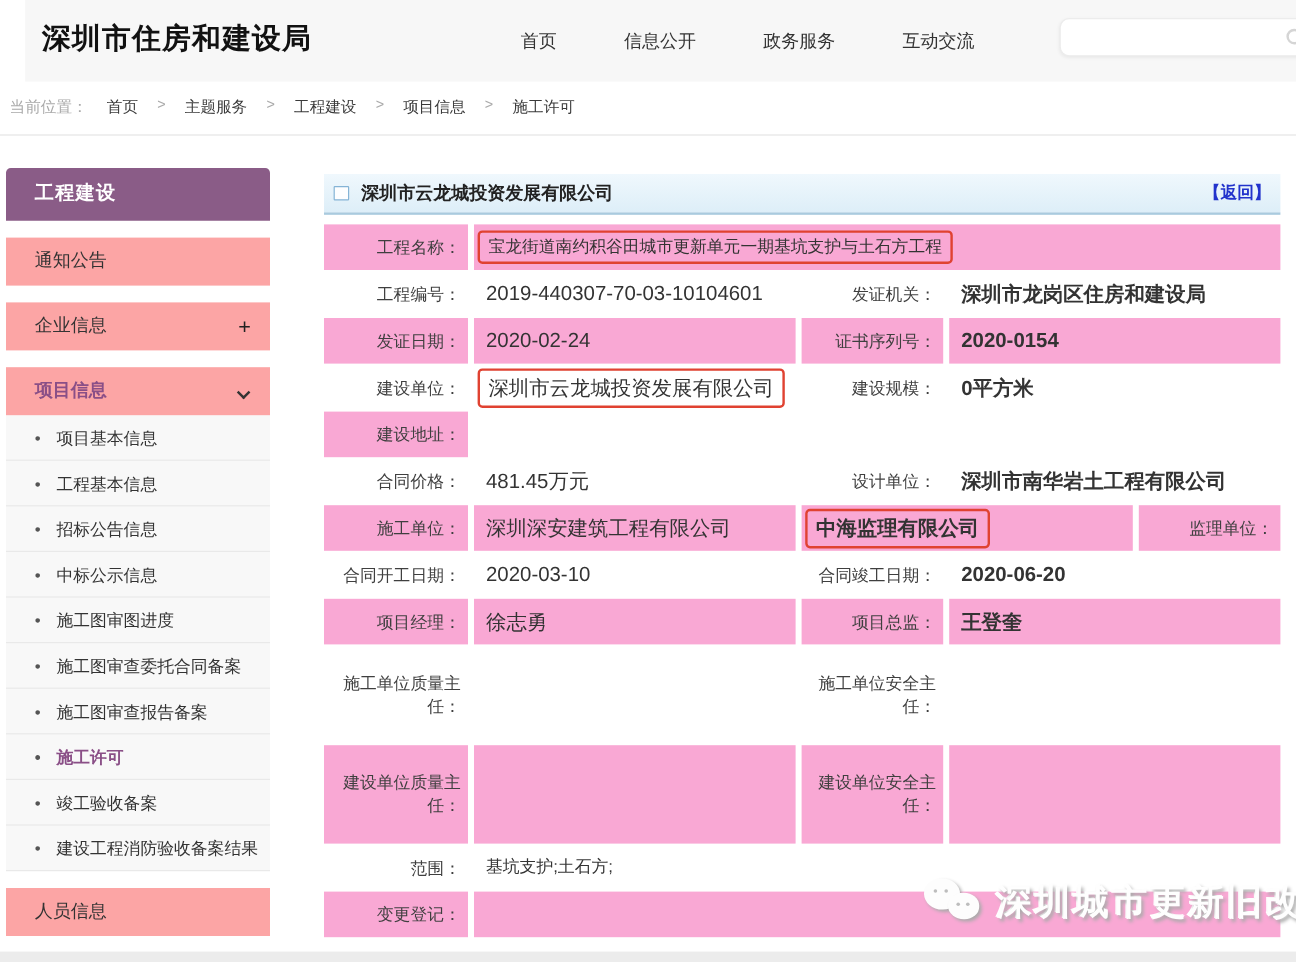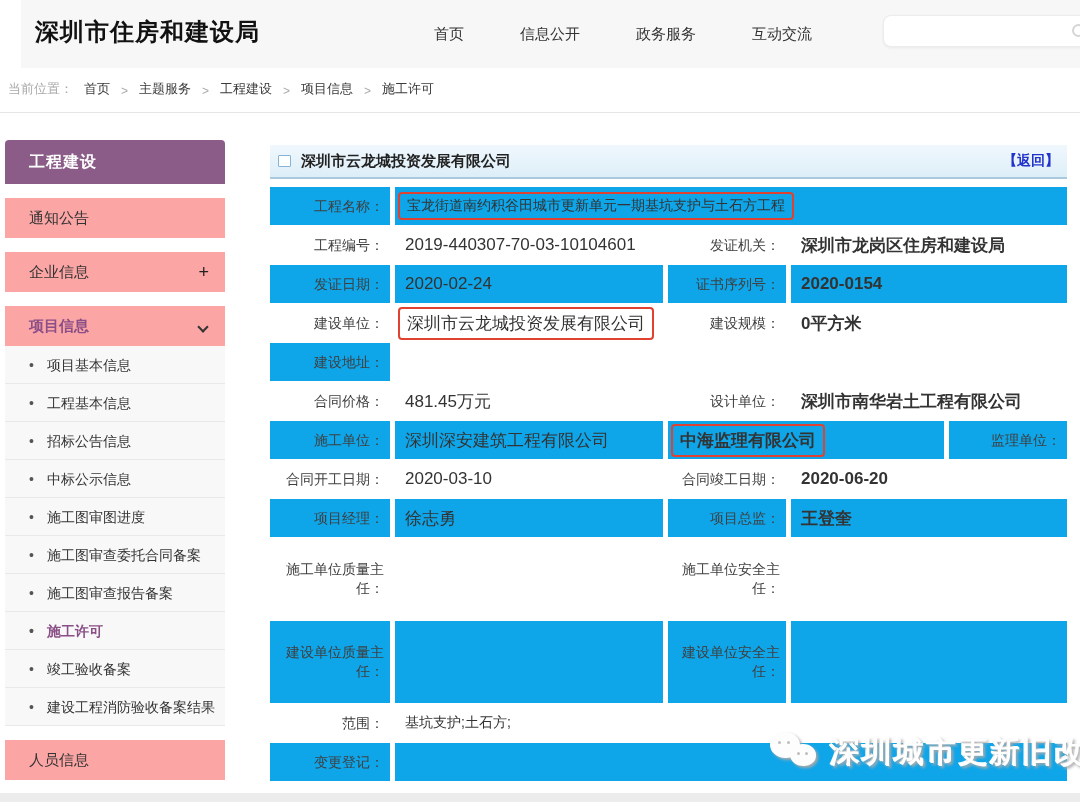--- a/index.html
+++ b/index.html
@@ -9,21 +9,21 @@
   .top-header { position:absolute; top:0; left:0; width:1080px; height:68px; background:#f7f7f7;margin-left:21px; }
   .logo { position:absolute; left:14px; top:16px; font-size:24px; font-weight:bold; color:#111; letter-spacing:1px; }
   .top-nav { position:absolute; left:413px; top:0; height:68px; display:flex; align-items:center; gap:56px; }
   .top-nav .nav-item { font-size:15px; color:#333; cursor:pointer; white-space:nowrap; }
   .search-wrap { position:absolute; left:862px; top:15px; width:240px; height:32px; background:#fff; border:1px solid #ececec; border-radius:8px; box-shadow:0 1px 3px rgba(0,0,0,0.06); }
   .search-input { position:absolute; left:10px; top:0; width:180px; height:30px; border:none; outline:none; font-size:14px; background:transparent; }
   .search-icon { position:absolute; left:188px; top:8px; width:13px; height:13px; border:2px solid #d5d5d5; border-radius:50%; }
   .search-icon::after { content:""; position:absolute; left:11px; top:12px; width:5px; height:2px; background:#d5d5d5; transform:rotate(45deg); }
 
   
-  .breadcrumb { position:absolute; left:8px; top:80px; font-size:13px; color:#444; display:flex; gap:11px; align-items:flex-end; }
+  .breadcrumb { position:absolute; left:8px; top:80px; font-size:13px; color:#444; display:flex; gap:16px; align-items:flex-start; }
   .crumb-prefix { color:#a9a9a9; }
   .crumb-link { color:#3a3a3a; cursor:pointer; }
   .crumb-sep { color:#aaa; font-size:12px; }
   .page-divider { position:absolute; left:0; top:112px; width:1080px; height:1px; background:#e5e5e5; }
 
   
   .sidebar { position:absolute; left:5px; top:140px; width:220px; }
   .side-header { height:44px; line-height:44px; background:#8a5c87; color:#fff; font-size:16px; font-weight:bold; padding-left:24px; border-radius:4px 4px 0 0; letter-spacing:1px; }
   .side-item { height:40px; line-height:40px; background:#fca5a5; margin-top:14px; padding-left:24px; font-size:15px; color:#333; position:relative; cursor:pointer; }
   .side-item.purple { color:#8a4f87; font-weight:bold; }
@@ -38,21 +38,21 @@
   .main { position:absolute; left:270px; top:145px; width:797px; }
   .title-bar { height:34px; background:linear-gradient(#f0f8fd,#ddeef8); border-bottom:2px solid #a9cade; position:relative; display:flex; align-items:center; }
   .doc-icon { width:13px; height:12px; border:1px solid #85b4d6; background:#fdfeff; margin:0 10px 0 8px; border-radius:1px; }
   .entity-title { font-size:15px; font-weight:bold; color:#222; }
   .back-link { position:absolute; right:8px; top:7px; font-size:14px; font-weight:bold; color:#2233cc; cursor:pointer; }
 
   .info-table { margin-top:8px; }
   .row { display:flex; gap:5px; margin-bottom:1px; height:38px; }
   .row.tall { height:82px; }
   .cell { display:flex; align-items:center; }
-  .tint .cell { background:#0ea5e9; }
+  .tint .cell { background:#f9a8d4; }
   .lab { width:120px; justify-content:flex-end; text-align:right; color:#3f3f3f; font-size:14px; padding:0 6px 0 14px; line-height:19px; }
   .val { width:268px; padding-left:10px; color:#333; font-size:17px; }
   .lab2 { width:118px; }
   .val2 { flex:1;font-weight:bold; }
   .val-full { flex:1; padding-left:10px; color:#333; font-size:14px; }
   .redbox { display:inline-block; border:2px solid #e04231; border-radius:4px; padding:3px 7px; margin-left:-7px; }
 
   
   .watermark { position:absolute; left:770px; top:730px; display:flex; align-items:center; gap:8px; pointer-events:none; }
   .wm-text { font-size:30px; font-weight:bold; color:#fefefe; text-shadow:2px 2px 3px #ababab, -1px -1px 0 #fff; letter-spacing:2px; white-space:nowrap; }

